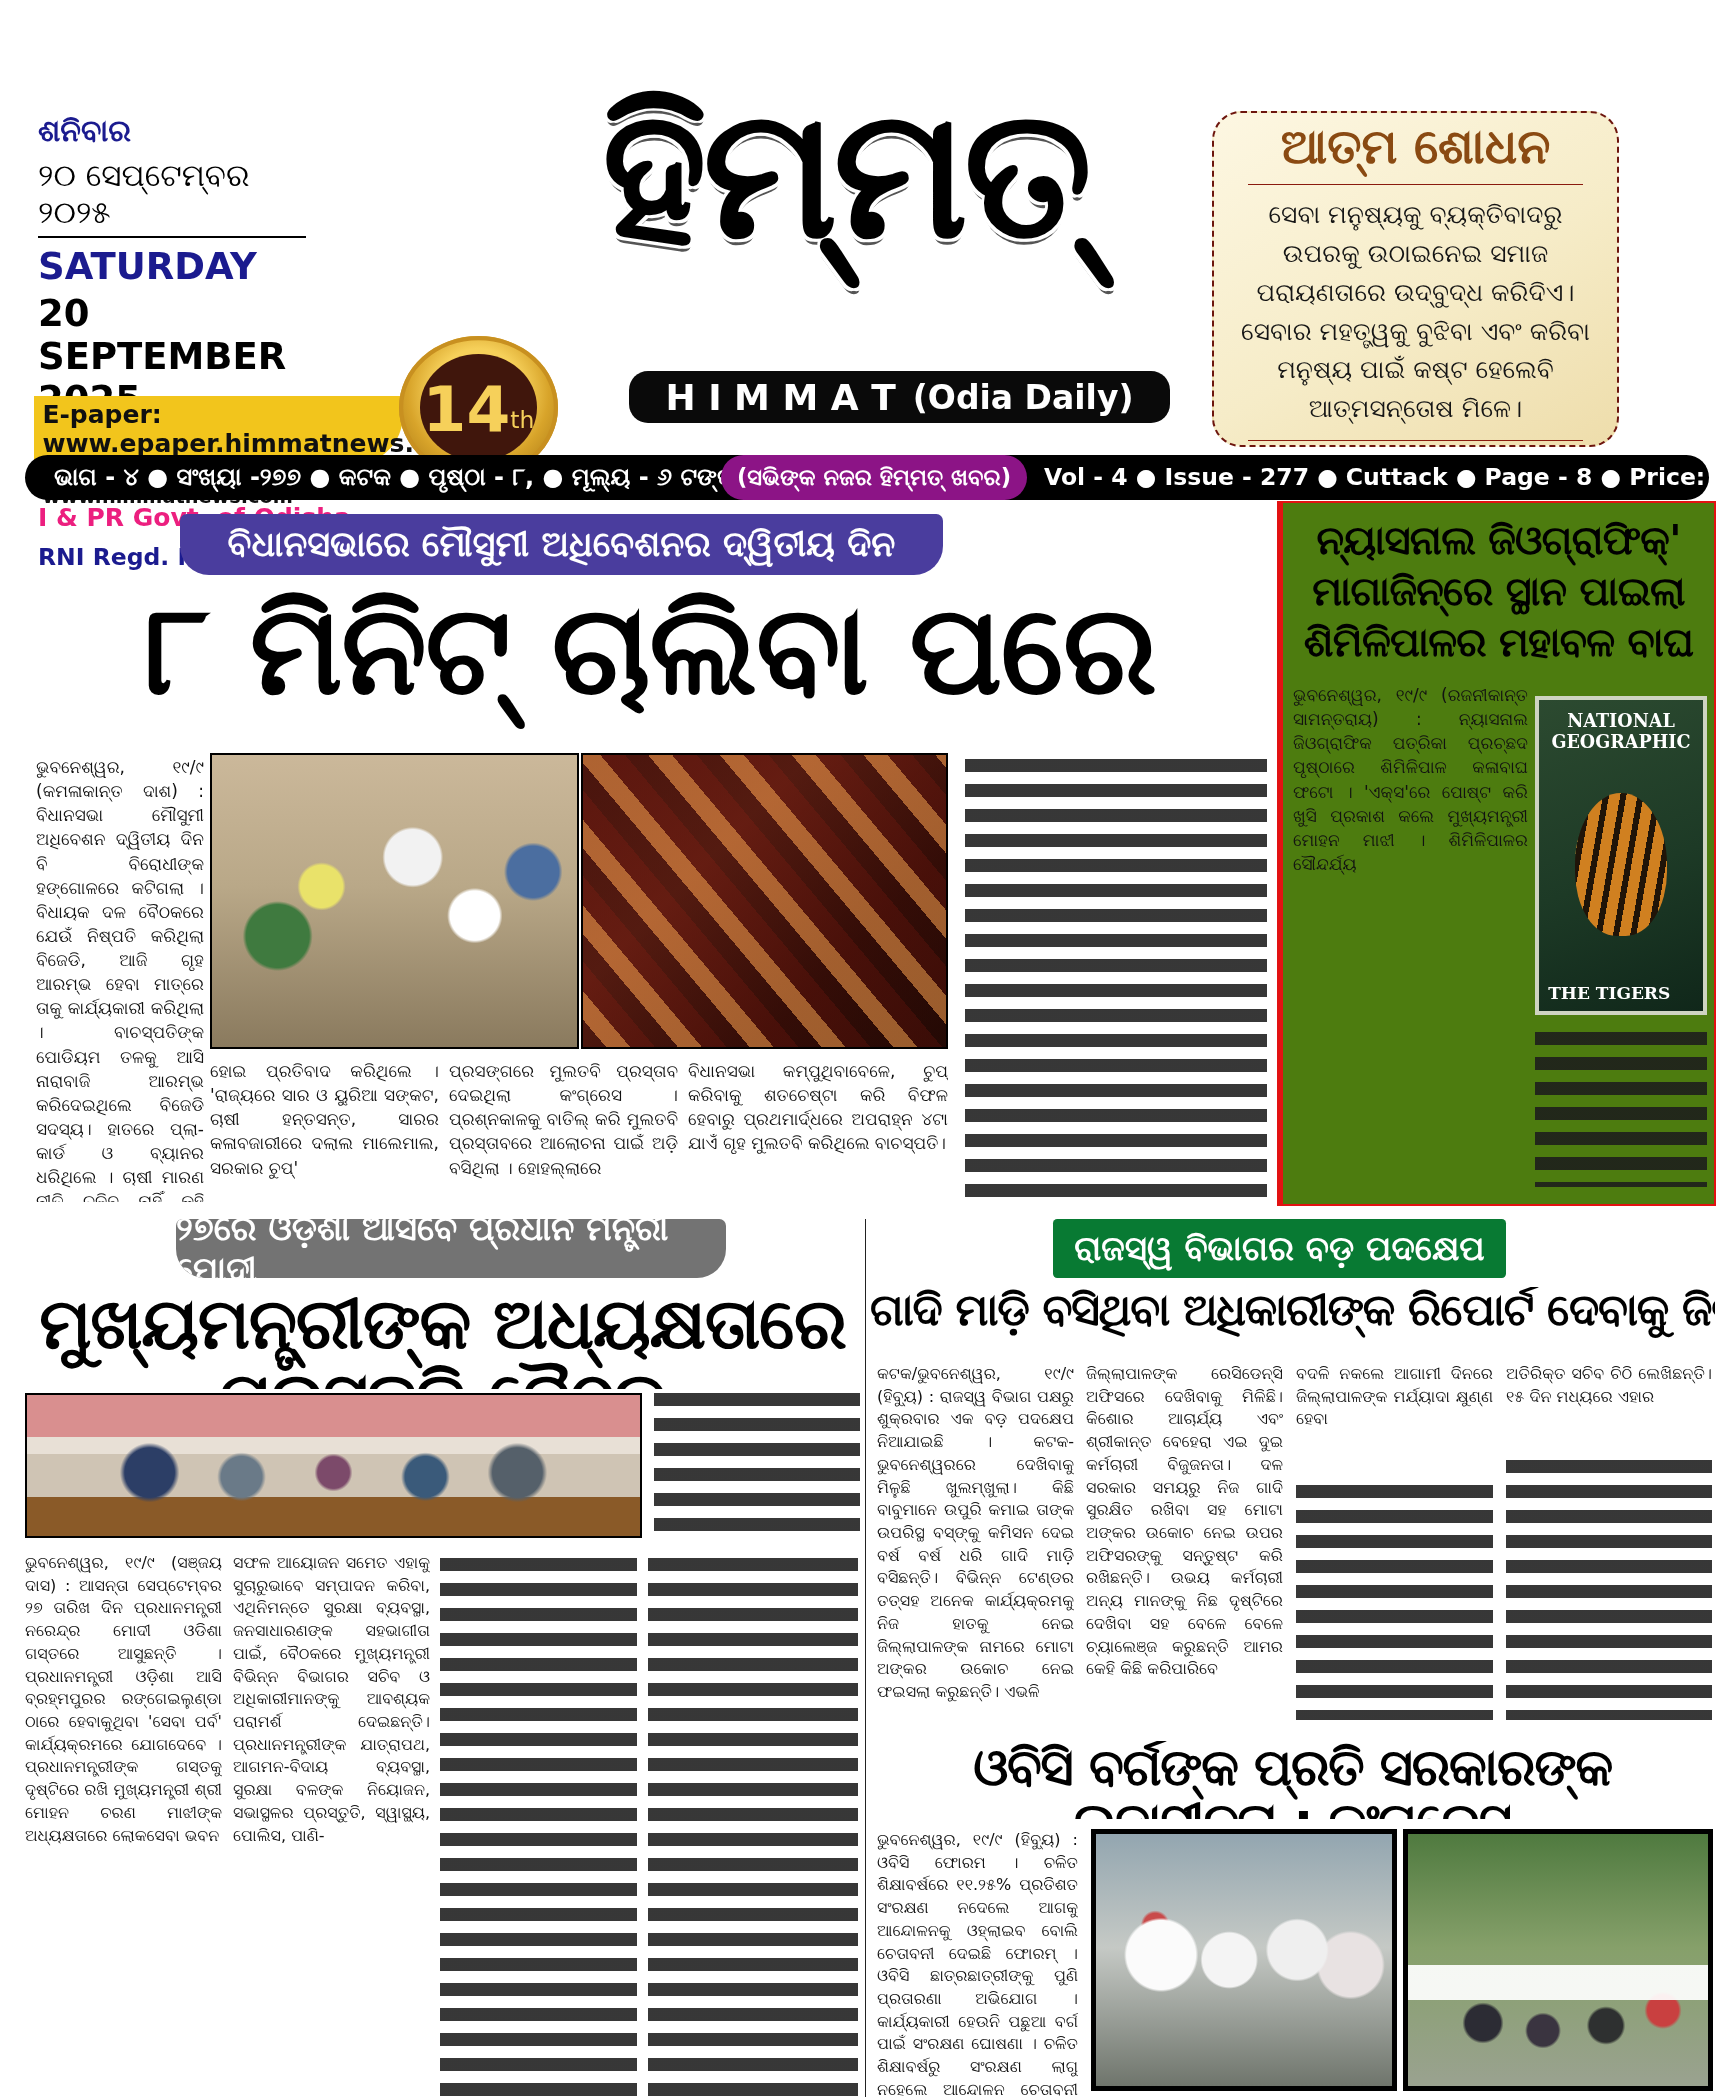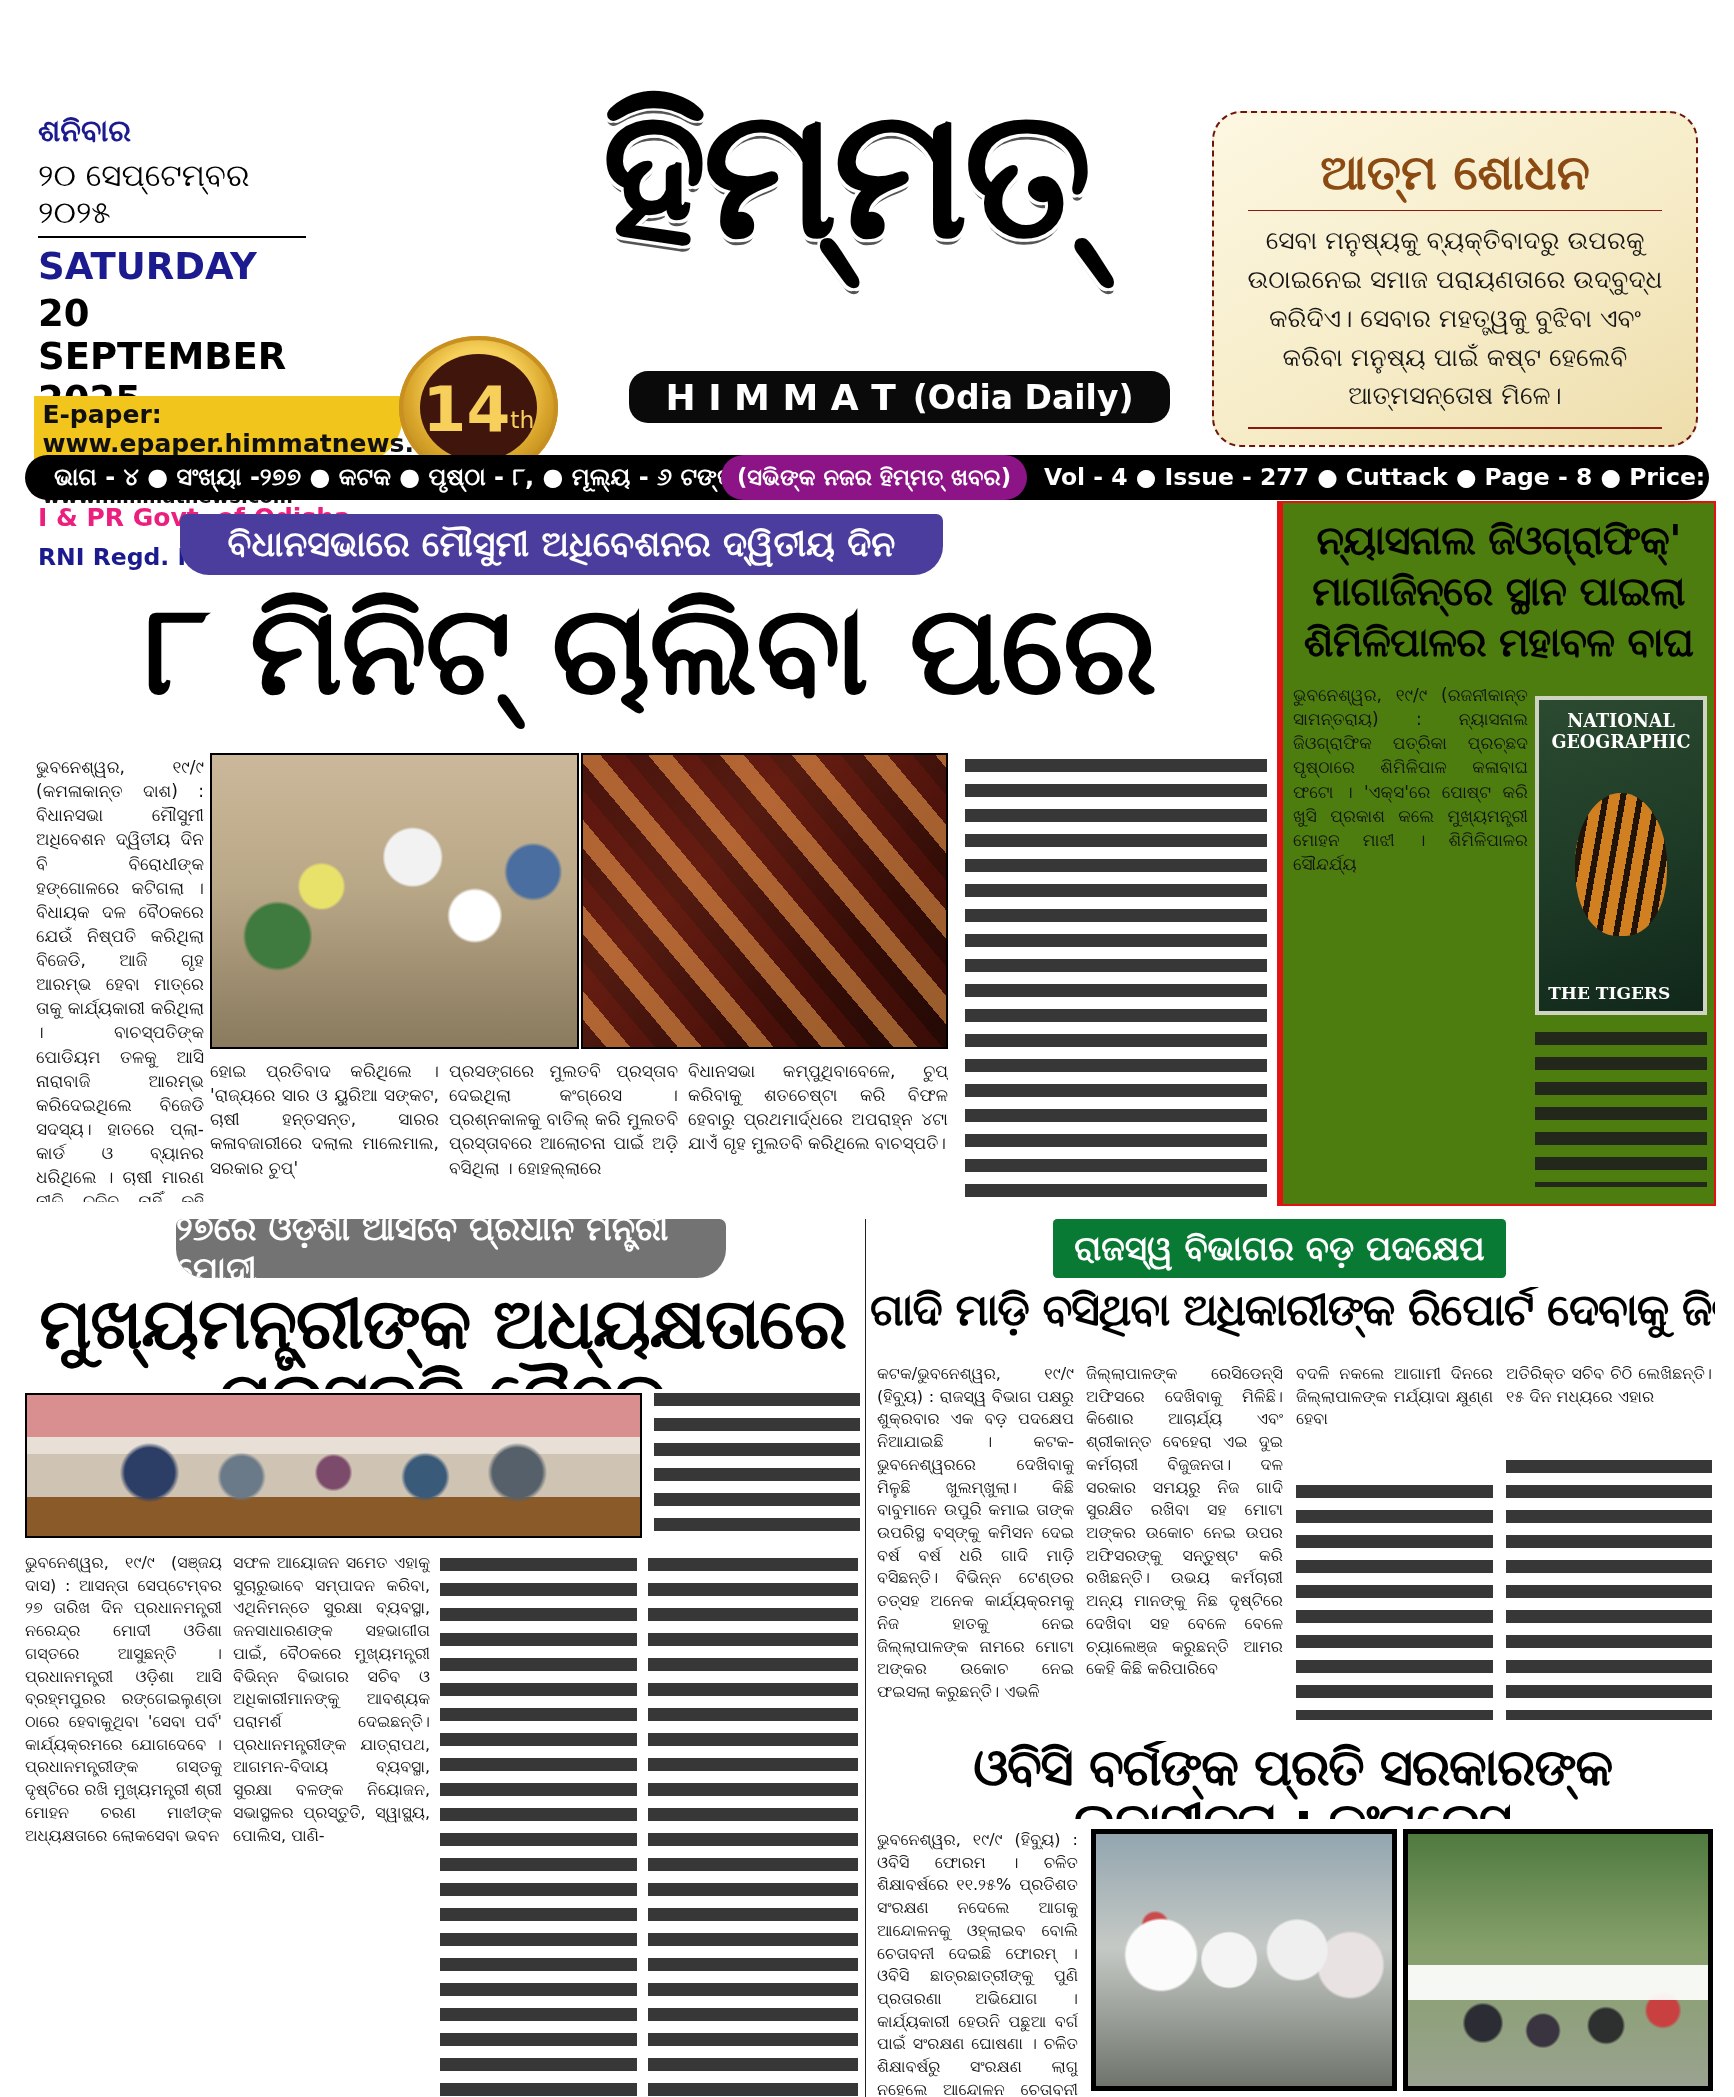--- a/index.html
+++ b/index.html
@@ -98,21 +98,21 @@
 
   <div class="abs c" style="left:541px;top:84px;width:608px;">
     <div style="font-size:180px;font-weight:900;color:#000;letter-spacing:-4.2px;line-height:1.0;
                 text-shadow:-2.5px -2.5px 0 #fff,2.5px -2.5px 0 #fff,-2.5px 2.5px 0 #fff,2.5px 2.5px 0 #fff,0 5.9px 0 #555;">ହିମ୍ମତ୍</div>
   </div>
   <div class="abs c" style="left:629px;top:371px;width:541px;height:52px;background:#0a0a0a;border-radius:19px;display:flex;align-items:center;justify-content:center;gap:17px;">
     <span style="color:#fff;font-size:36px;font-weight:bold;">H I M M A T</span>
     <span style="color:#fff;font-size:33px;font-weight:bold;">(Odia Daily)</span>
   </div>
 
-  <div class="abs qb" style="left:1212px;top:111px;width:486px;height:336px;padding:31px 21px;">
+  <div class="abs qb" style="left:1212px;top:111px;width:407px;height:336px;padding:5px 21px;">
     <div class="c" style="font-size:48px;font-weight:900;color:#8a4a12;">ଆତ୍ମ ଶୋଧନ</div>
     <div class="divider" style="margin:7.6px 12.6px 11px 12.6px;"></div>
     <div class="c" style="font-size:25px;line-height:1.55;color:#151515;">ସେବା ମନୁଷ୍ୟକୁ ବ୍ୟକ୍ତିବାଦରୁ ଉପରକୁ ଉଠାଇନେଇ ସମାଜ ପରାୟଣତାରେ ଉଦ୍‌ବୁଦ୍ଧ କରିଦିଏ। ସେବାର ମହତ୍ତ୍ୱକୁ ବୁଝିବା ଏବଂ କରିବା ମନୁଷ୍ୟ ପାଇଁ କଷ୍ଟ ହେଲେବି ଆତ୍ମସନ୍ତୋଷ ମିଳେ।</div>
     <div class="divider" style="margin:11px 12.6px 0 12.6px;"></div>
   </div>
 
   <div class="abs" id="infobar" style="left:25px;top:455px;width:1684px;height:45px;">
     <div class="abs" style="left:29px;top:0;height:45px;line-height:45px;font-size:24px;white-space:nowrap;">ଭାଗ - ୪ ● ସଂଖ୍ୟା -୨୭୭ ● କଟକ ● ପୃଷ୍ଠା - ୮, ● ମୂଲ୍ୟ - ୬ ଟଙ୍କା</div>
     <div class="abs" id="capsule" style="left:696px;top:0;width:306px;height:45px;">
       <span style="font-size:22.7px;">(ସଭିଙ୍କ ନଜର ହିମ୍ମତ୍ ଖବର)</span>

